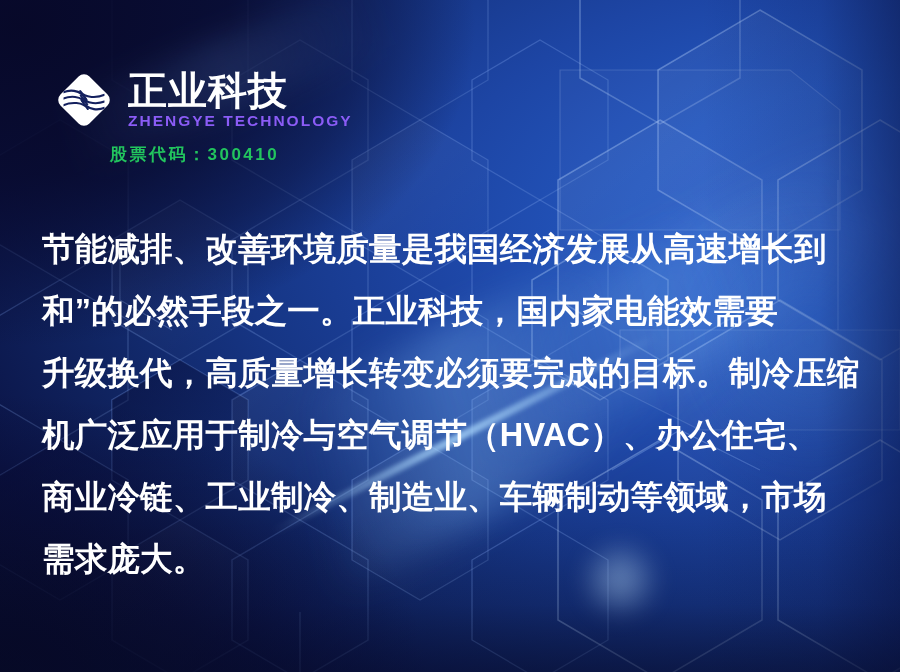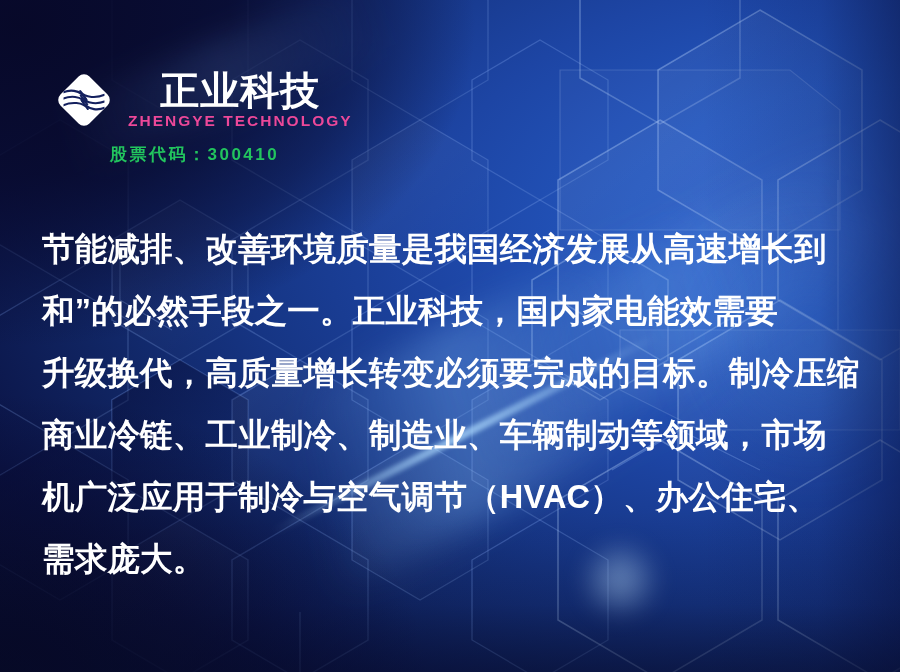--- a/index.html
+++ b/index.html
@@ -112,36 +112,35 @@
   .logo-mark {
     width: 64px;
     height: 64px;
     flex: 0 0 64px;
   }
   .logo-mark svg { display:block; width: 64px; height: 64px; }
   .logo-words {
     display: flex;
     flex-direction: column;
     justify-content: center;
-    text-align: center;
   }
   .logo-cn {
     font-family: "Liberation Sans", "DejaVu Sans", sans-serif;
     font-size: 39px;
     line-height: 41px;
     font-weight: 700;
     color: #ffffff;
     letter-spacing: 1px;
   }
   .logo-en {
     font-family: "Liberation Sans", "DejaVu Sans", sans-serif;
     font-size: 15.5px;
     line-height: 18px;
     font-weight: 700;
-    color: #ec4899;
+    color: #8b5cf6;
     letter-spacing: 2.0px;
     margin-top: 1px;
   }
   .stock-code {
     margin-top: 11px;
     margin-left: 58px;
     font-family: "Liberation Sans", "DejaVu Sans", sans-serif;
     font-size: 17px;
     font-weight: 700;
     color: #22c55e;
@@ -305,18 +304,18 @@
         <div class="logo-en">ZHENGYE TECHNOLOGY</div>
       </div>
     </div>
     <div class="stock-code">股票代码：300410</div>
   </div>
 
   <div class="body-text">
     <div class="body-line">节能减排、改善环境质量是我国经济发展从高速增长到</div>
     <div class="body-line">和”的必然手段之一。正业科技，国内家电能效需要</div>
     <div class="body-line">升级换代，高质量增长转变必须要完成的目标。制冷压缩</div>
+    <div class="body-line">机广泛应用于制冷与空气调节（HVAC）、办公住宅、</div>
     <div class="body-line">商业冷链、工业制冷、制造业、车辆制动等领域，市场</div>
-    <div class="body-line">机广泛应用于制冷与空气调节（HVAC）、办公住宅、</div>
     <div class="body-line">需求庞大。</div>
   </div>
 
 </div>
 
 </body></html>

